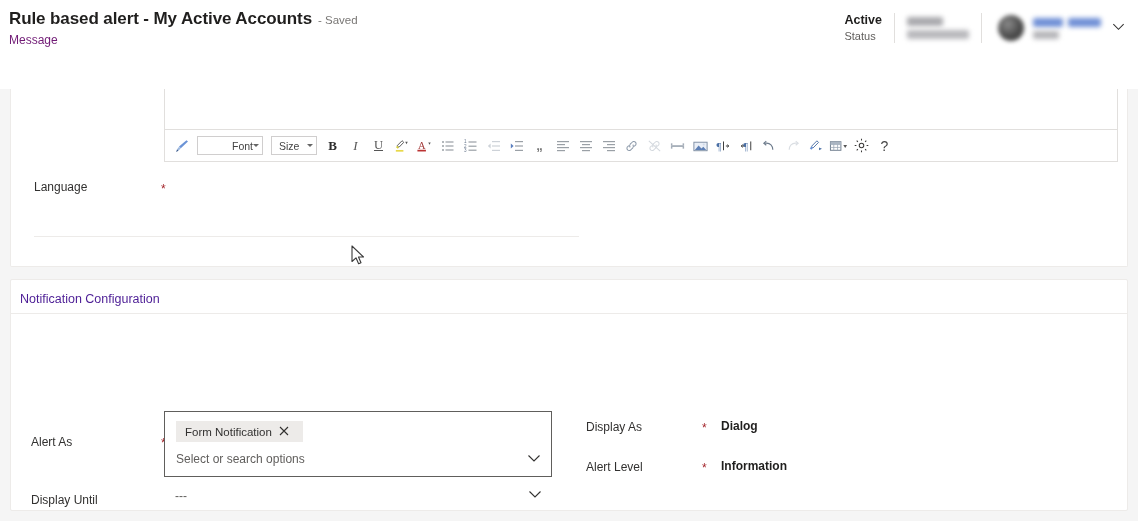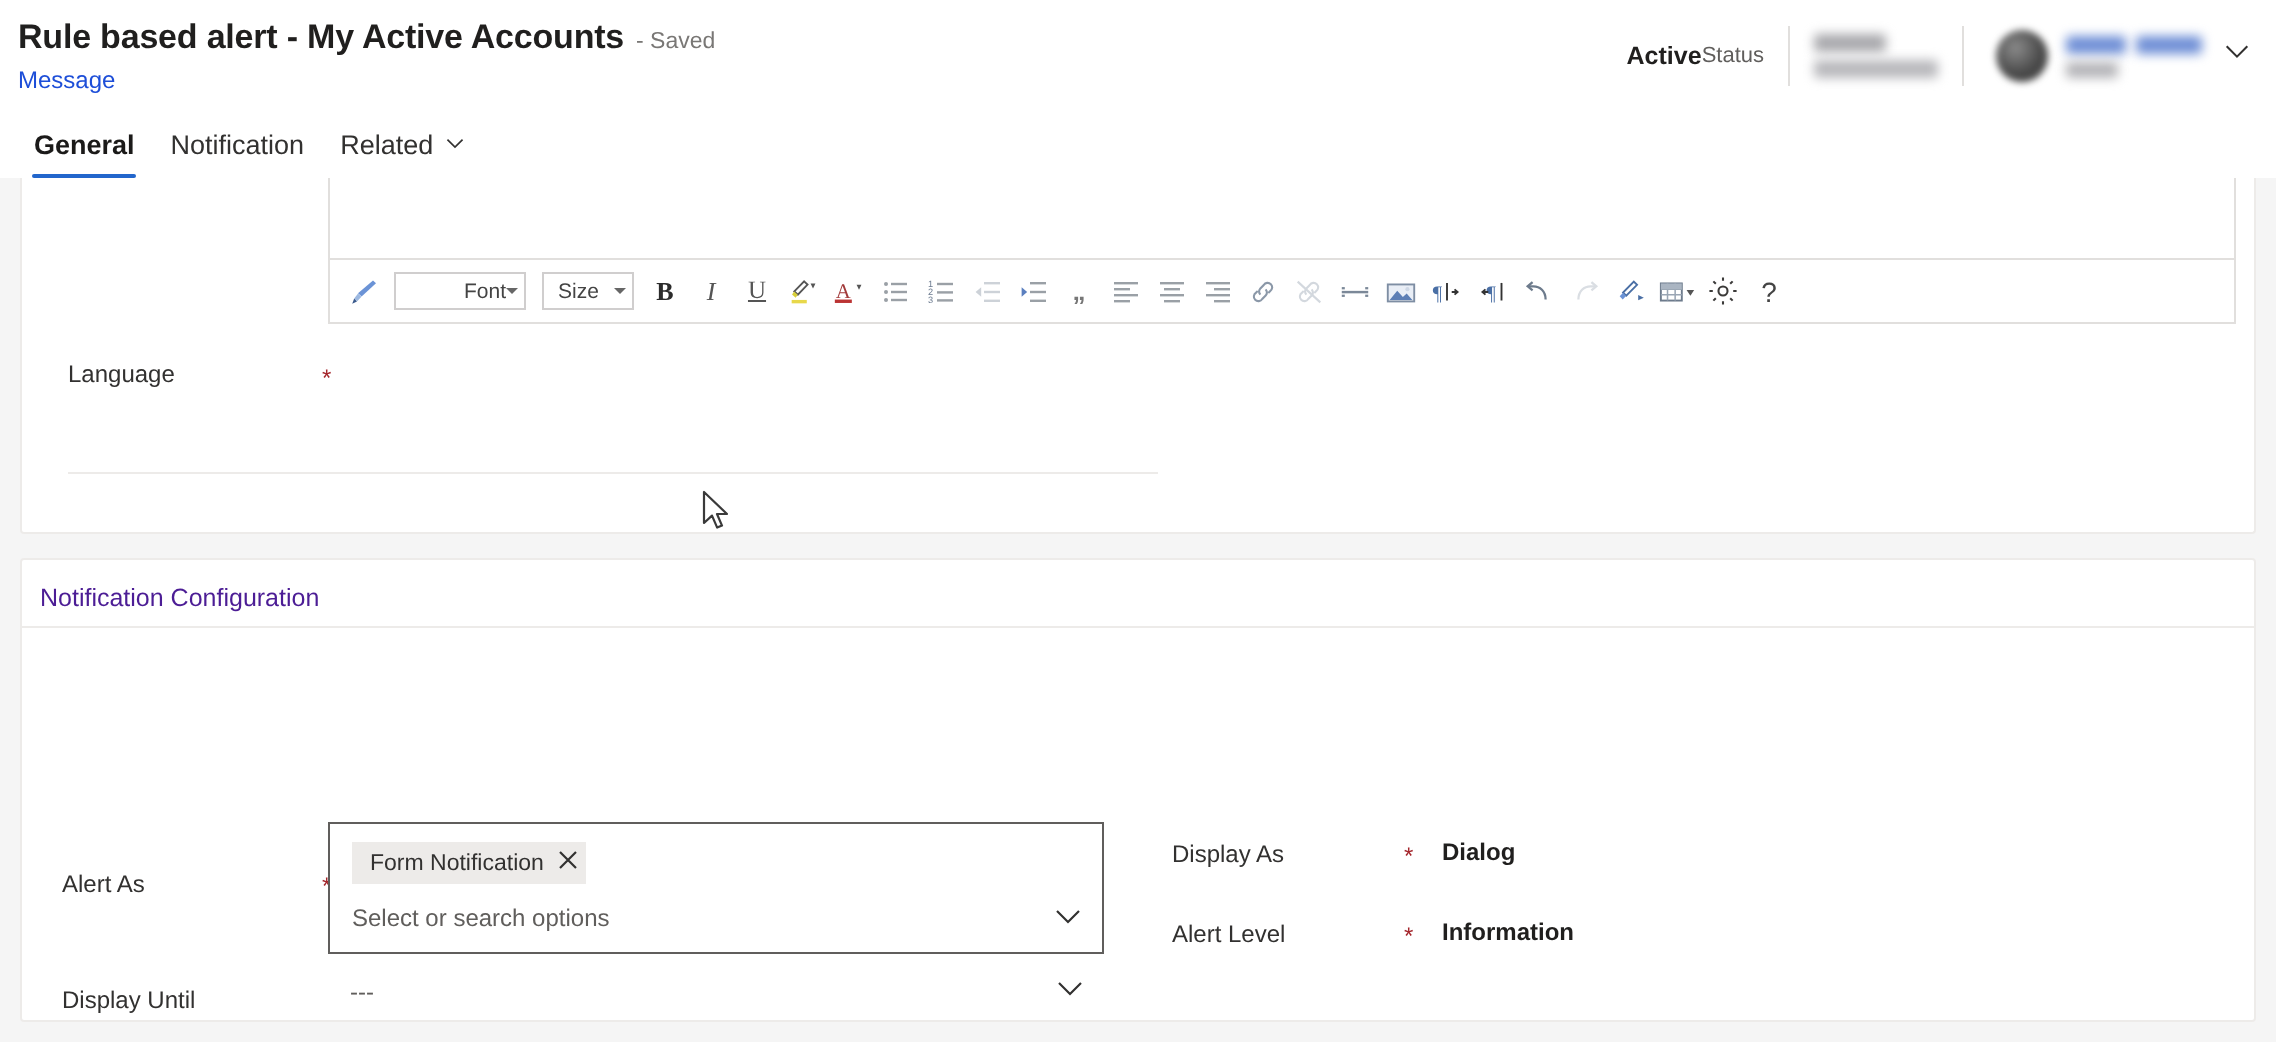--- a/index.html
+++ b/index.html
@@ -12,24 +12,24 @@
     color: #323130;
   }
   #app { position: relative; width: 1138px; height: 399px; background: #ffffff; }
 
   
   .header { position: absolute; left: 0; top: 0; width: 1138px; height: 56px; background: #ffffff; }
   .hdr-left { position: absolute; left: 9px; top: 8px; }
   .title-row { display: flex; align-items: baseline; gap: 6px; }
   .rec-title { font-size: 17px; font-weight: 600; color: #201f1e; letter-spacing: -0.1px; line-height: 22px; }
   .saved-txt { font-size: 11.5px; color: #797775; line-height: 16px; }
-  .subtitle { font-size: 12px; color: #1d4ed8; margin-top: 2px; line-height: 16px; }
+  .subtitle { font-size: 12px; color: #701a75; margin-top: 2px; line-height: 16px; }
 
   .hdr-right { position: absolute; right: 8px; top: 8px; display: flex; align-items: center; height: 40px; }
-  .hr-block { display: flex; justify-content: center; padding: 0 12px 0 0; }
+  .hr-block { display: flex; flex-direction: column; justify-content: center; padding: 0 12px 0 0; }
   .hr-strong { font-size: 12.5px; font-weight: 600; color: #201f1e; line-height: 16px; }
   .hr-weak { font-size: 11px; color: #605e5c; line-height: 15px; margin-top: 1px; }
   .hr-sep { width: 1px; height: 30px; background: #e1dfdd; margin: 0 12px 0 0; }
   .blur-block { display: flex; flex-direction: column; justify-content: center; gap: 4px; }
   .blur { border-radius: 2px; filter: blur(2.6px); }
   .b1 { width: 36px; height: 9px; background: #a9a9ad; }
   .b2 { width: 62px; height: 9px; background: #b8b8bc; }
   .b3 { width: 30px; height: 9px; background: #6f8fd6; }
   .b4 { width: 33px; height: 9px; background: #6f8fd6; }
   .b5 { width: 26px; height: 8px; background: #b4b4b8; }
@@ -75,21 +75,21 @@
   .sel-disabled { width: 343px; height: 28px; background: #edebe9; border: 1px solid #e1dfdd; display: flex; align-items: center; justify-content: space-between; padding: 0 8px 0 9px; font-size: 12px; color: #3b3a39; }
   .caret-sm { width: 0; height: 0; border-left: 4px solid transparent; border-right: 4px solid transparent; border-top: 4.5px solid #8a8886; }
 
   .divider { position: absolute; height: 1px; background: #edebe9; }
 
   .sect-title { position: absolute; font-size: 12.5px; color: #4c1d95; }
   .sect-rule { position: absolute; height: 1px; background: #edebe9; left: 0; width: 1116px; }
 
   
   .multisel { position: absolute; border: 1px solid #605e5c; background: #fff; }
-  .chip { display: inline-flex; align-items: center; gap: 7px; background: #edebe9; height: 21px; padding: 0 4px 0 9px; font-size: 11.5px; color: #323130; }
+  .chip { display: inline-flex; align-items: center; gap: 7px; background: #edebe9; height: 21px; padding: 0 14px 0 9px; font-size: 11.5px; color: #323130; }
   .chip-x { cursor: pointer; }
   .ms-placeholder { font-size: 12px; color: #605e5c; }
 
   .lookup { position: absolute; display: flex; align-items: center; justify-content: space-between; }
 
   
   .watermark { position: absolute; font-size: 27px; font-weight: 700; letter-spacing: 1px; color: #ccd2e6; display: flex; align-items: center; font-family: "DejaVu Sans", sans-serif; }
   .wm-o { display: inline-flex; align-items: center; justify-content: center; width: 21px; height: 21px; border-radius: 50%; background: #ccd2e6; color: #ffffff; font-size: 12px; margin: 0 1px; }
 
   
@@ -129,36 +129,20 @@
         <div class="blur b5"></div>
       </div>
       <span class="chev-hdr">
         <svg width="15" height="15" viewBox="0 0 16 16">
             <path d="M2.5 5.5 L8 11 L13.5 5.5" fill="none" stroke="#323130" stroke-width="1.1"></path>
           </svg>
       </span>
     </div>
   </div>
 
-  <div class="tabs">
-    <div class="tab active">
-      <span>General</span>
-    </div>
-    <div class="tab">
-      <span>Notification</span>
-    </div>
-    <div class="tab">
-      <span>Related</span>
-      <span>
-        <svg width="11" height="11" viewBox="0 0 16 16">
-            <path d="M2.5 5.5 L8 11 L13.5 5.5" fill="none" stroke="#323130" stroke-width="1.2"></path>
-          </svg>
-      </span>
-    </div>
-  </div>
 
   <div class="body">
 
     <div class="card" id="card-general">
 
       <div class="rte">
         <div class="rte-body"></div>
         <div class="rte-toolbar">
 
           <div class="tb-btn">

